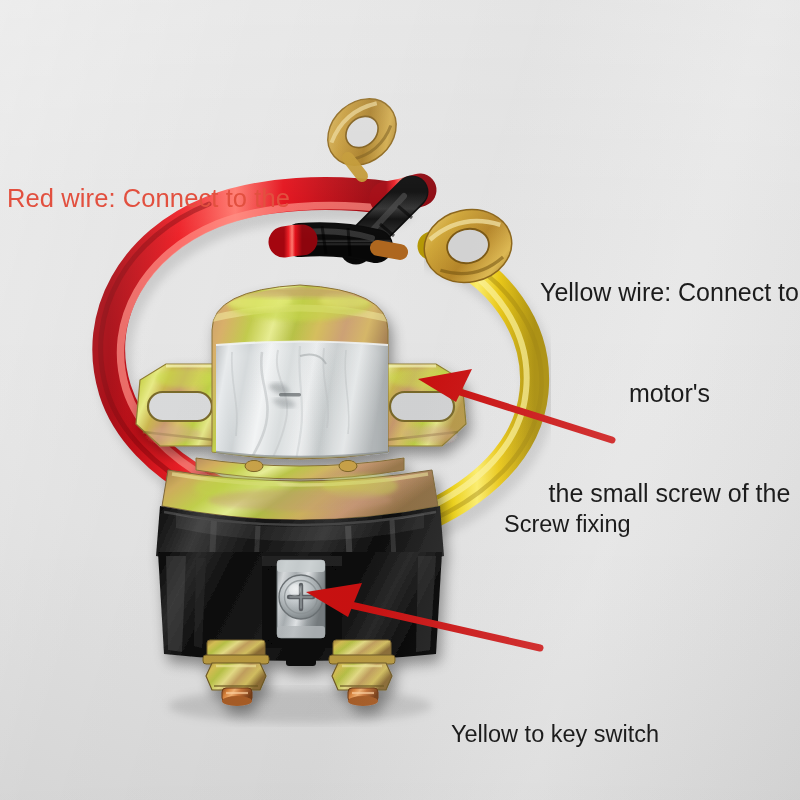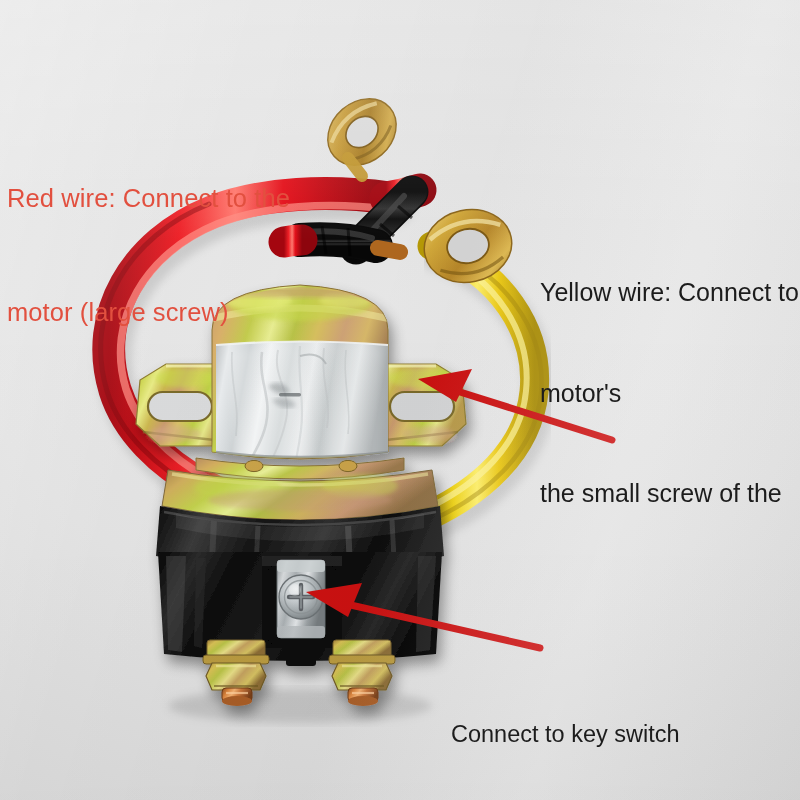--- a/index.html
+++ b/index.html
@@ -19,21 +19,21 @@
   #scene::after{
     content:"";position:absolute;inset:0;pointer-events:none;
     background:
       linear-gradient(107deg, rgba(255,255,255,.30) 0%, rgba(255,255,255,0) 26%, rgba(0,0,0,.018) 52%, rgba(255,255,255,.16) 74%, rgba(0,0,0,.02) 100%),
       linear-gradient(180deg, rgba(255,255,255,.22) 0%, rgba(255,255,255,0) 30%, rgba(0,0,0,.012) 100%);
     mix-blend-mode:normal;
   }
   svg#art{position:absolute;left:0;top:0;width:800px;height:800px;}
 
   .anno{position:absolute;z-index:40;white-space:pre;}
-  .anno .ln{display:block;}
+  .anno .ln{display:block;text-align:center;}
 
   #anno-red{
     left:7px; top:103px;
     color:#e2503f;
     font-size:25.5px;
     line-height:38px;
     letter-spacing:.1px;
   }
   #anno-yellow{
     left:540px; top:209px;
@@ -459,30 +459,30 @@
 
       <g>
         <path d="M540,648 L333,601" stroke="#cc1111" stroke-width="7" stroke-linecap="round" fill="none"></path>
         <path d="M306,592 L362,583 L348,617 Z" fill="#cc1111"></path>
       </g>
     </g>
   </svg>
 
   <div class="anno" id="anno-red">
     <span class="ln">Red wire: Connect to the</span>
-    <span class="ln">motor (large screw)</span>
   </div>
 
   <div class="anno" id="anno-yellow">
     <span class="ln">Yellow wire: Connect to</span>
     <span class="ln">motor's</span>
     <span class="ln">the small screw of the</span>
   </div>
 
   <div class="anno" id="anno-screw">
+    <span class="ln">Screw fixing</span>
   </div>
 
   <div class="anno" id="anno-key">
-    <span class="ln">Connect to key switch</span>
+    <span class="ln">Yellow to key switch</span>
     
   </div>
 
 </div>
 
 </body></html>

